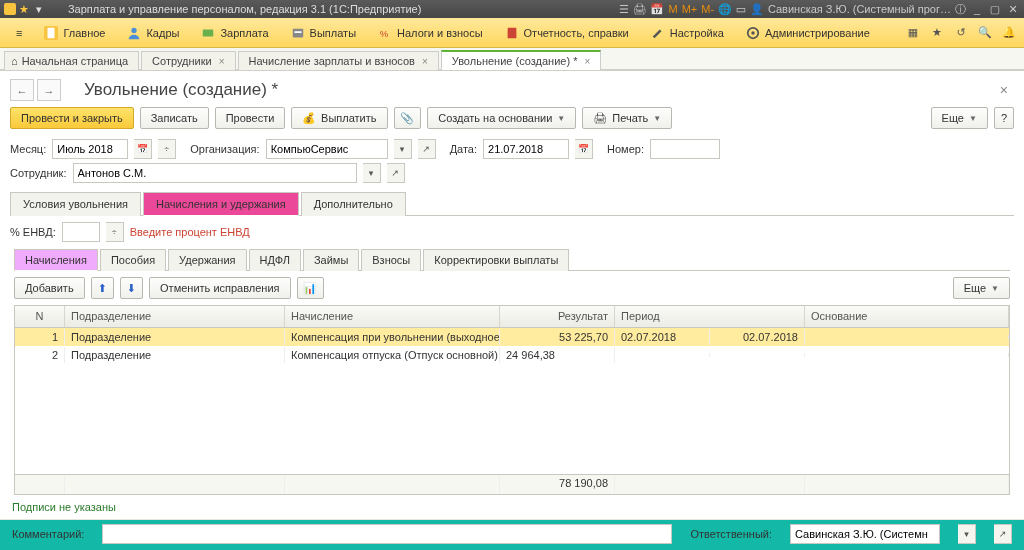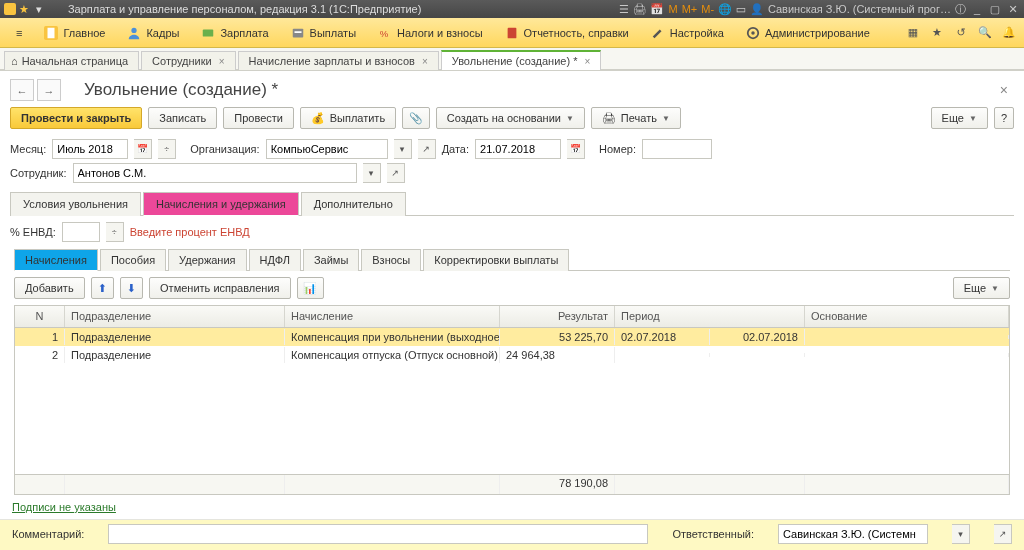--- a/index.html
+++ b/index.html
@@ -22,56 +22,56 @@
 .tab.home{padding-left:6px}
 .tab.active{background:#fff;border-top:2px solid #5fb336}
 .tab .x{color:#888;margin-left:3px;font-size:10px}
 .content{background:#fff;margin:0;border-top:1px solid #d0d0c8;height:480px;display:flex;flex-direction:column}
 .hdr{display:flex;align-items:center;padding:8px 10px 4px 10px}
 .nav-btn{width:24px;height:22px;border:1px solid #ccc;background:#fafafa;display:inline-flex;align-items:center;justify-content:center;margin-right:3px;color:#555;cursor:pointer}
 .page-title{font-size:17px;color:#444;margin-left:20px}
 .close-x{margin-left:auto;color:#888;font-size:14px;cursor:pointer;padding:0 6px}
 .toolbar{display:flex;align-items:center;gap:6px;padding:2px 10px 8px 10px;flex-wrap:wrap}
 .btn{height:22px;padding:0 10px;border:1px solid #b8b8b0;background:linear-gradient(#fdfdfc,#f0f0eb);color:#333;display:inline-flex;align-items:center;gap:5px;cursor:pointer;border-radius:2px}
-.btn.primary{background:linear-gradient(#ffe36a,#f9c93a);border-color:#d4a82a;font-weight:bold}
+.btn.primary{background:linear-gradient(#ffe36a,#f9c93a);border-color:#d4a82a;font-weight:normal}
 .btn.icon-only{padding:0 6px}
 .btn .caret{font-size:8px;color:#666}
 .tb-spacer{flex:1}
 .formrow{display:flex;align-items:center;gap:6px;padding:2px 10px}
 .lbl{color:#333;white-space:nowrap}
 .fld{height:20px;border:1px solid #c8c8c0;background:#fff;padding:0 4px;display:inline-flex;align-items:center}
 .fld input{border:none;outline:none;width:100%;height:18px;font-size:11px}
 .fld-btn{width:18px;height:20px;border:1px solid #c8c8c0;border-left:none;background:#f5f5f0;display:inline-flex;align-items:center;justify-content:center;font-size:9px;color:#555;cursor:pointer}
 .sub-tabs{display:flex;border-bottom:1px solid #c8c8c0;margin:6px 10px 0 10px}
 .sub-tab{padding:5px 12px;border:1px solid #c8c8c0;border-bottom:none;background:#f3f3ee;margin-right:2px;color:#333;cursor:pointer;position:relative;top:1px;font-size:11px}
 .sub-tab.active{background:#ec4899;border-bottom:1px solid #fff}
 .envd{display:flex;align-items:center;gap:6px;padding:6px 10px}
 .envd .warn{color:#c43}
 .inner-tabs{display:flex;margin:0 14px;border-bottom:1px solid #c8c8c0}
 .inner-tab{padding:4px 10px;border:1px solid #c8c8c0;border-bottom:none;background:#f3f3ee;margin-right:2px;color:#333;cursor:pointer;position:relative;top:1px;font-size:11px}
-.inner-tab.active{background:#0ea5e9;border-bottom:1px solid #fff}
+.inner-tab.active{background:#f0abfc;border-bottom:1px solid #fff}
 .tabletools{display:flex;align-items:center;gap:6px;padding:6px 14px}
 .grid{margin:0 14px;border:1px solid #c8c8c0;height:210px;display:flex;flex-direction:column;overflow:hidden}
 .grid-head{display:flex;background:linear-gradient(#fafaf7,#ecece5);border-bottom:1px solid #c8c8c0;height:22px}
 .gh{border-right:1px solid #d6d6cf;padding:4px 6px;color:#555;font-size:11px}
 .c-n{width:50px;text-align:center}
 .c-sub{width:220px}
 .c-nac{width:215px}
 .c-res{width:115px;text-align:right}
 .c-per{width:190px}
 .c-osn{flex:1}
 .grid-body{flex:1;overflow:auto;background:#fff}
 .gr{display:flex;height:18px;align-items:center}
 .gr:nth-child(odd){background:#fff}
 .gr.sel{background:#ffec9f}
 .gc{border-right:1px solid #eee;padding:2px 6px;color:#333;font-size:11px;overflow:hidden;white-space:nowrap}
 .grid-foot{display:flex;border-top:1px solid #c8c8c0;background:#f7f7f2;height:20px}
 .link-row{padding:6px 12px}
-.link{color:#2a7a2a;text-decoration:underline;cursor:pointer}
-.comment-row{display:flex;align-items:center;gap:24px;padding:4px 12px 6px 12px;border-top:1px solid #e5e5de;background:#fef9c3}
+.link{color:#2a7a2a;cursor:pointer}
+.comment-row{display:flex;align-items:center;gap:18px;padding:4px 12px 6px 12px;border-top:1px solid #e5e5de;background:#14b8a6}
 svg{display:block}
 </style>
 </head>
 <body>
 
 <div class="titlebar">
   <div class="tb-left">
     <span class="tb-ico"></span>
     <span class="tb-star">★</span>
     <span class="tb-btn">▾</span>
@@ -225,21 +225,21 @@
         <input value="Июль 2018" style="">
       </span>
     <span class="fld-btn">📅</span>
     <span class="fld-btn">÷</span>
     <span class="lbl" style="margin-left:8px">Организация:</span>
     <span class="fld" style="width:122px">
         <input value="КомпьюСервис" style="">
       </span>
     <span class="fld-btn">▾</span>
     <span class="fld-btn">↗</span>
-    <span class="lbl" style="">Дата:</span>
+    <span class="lbl" style="margin-left:8px">Дата:</span>
     <span class="fld" style="width:86px">
         <input value="21.07.2018" style="">
       </span>
     <span class="fld-btn">📅</span>
     <span class="lbl" style="margin-left:8px">Номер:</span>
     <span class="fld" style="width:70px">
         <input value="" style="">
       </span>
   </div>
 

